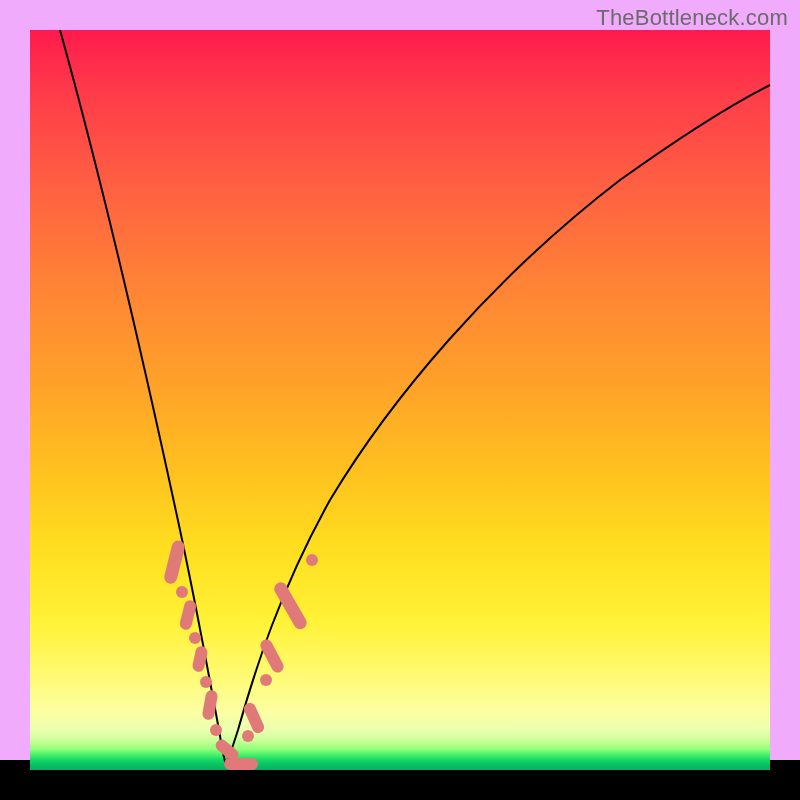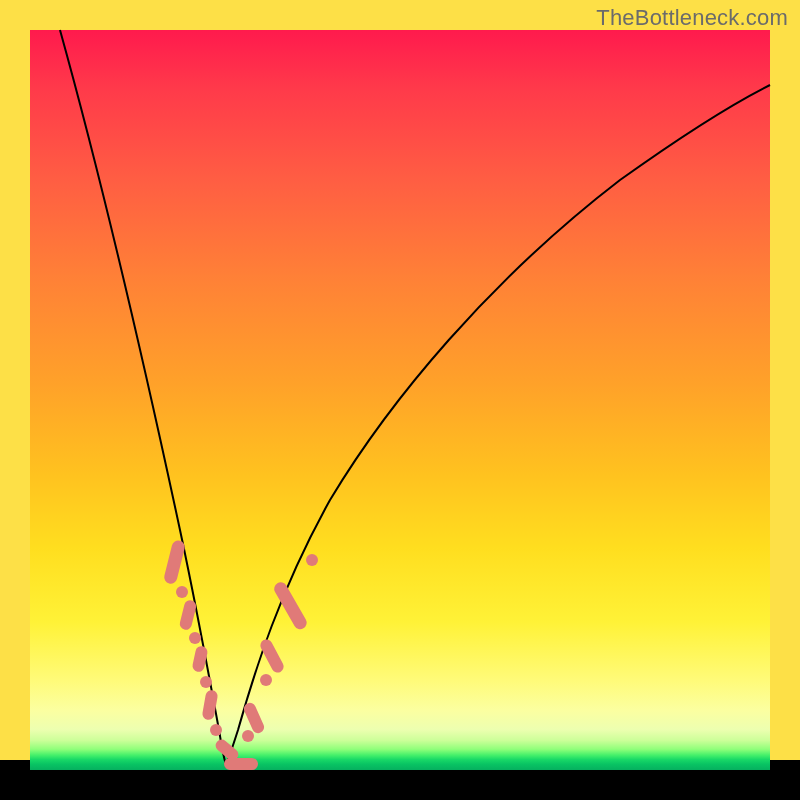--- a/index.html
+++ b/index.html
@@ -8,21 +8,21 @@
     width: 800px;
     height: 800px;
     background: #000;
     overflow: hidden;
     font-family: Arial, Helvetica, sans-serif;
   }
   .stage {
     position: relative;
     width: 800px;
     height: 760px;
-    background: #fde047;
+    background: #f0abfc;
   }
   .plot-area {
     position: absolute;
     left: 30px;
     top: 30px;
     width: 740px;
     height: 740px;
     
     background: linear-gradient(
       to bottom,

